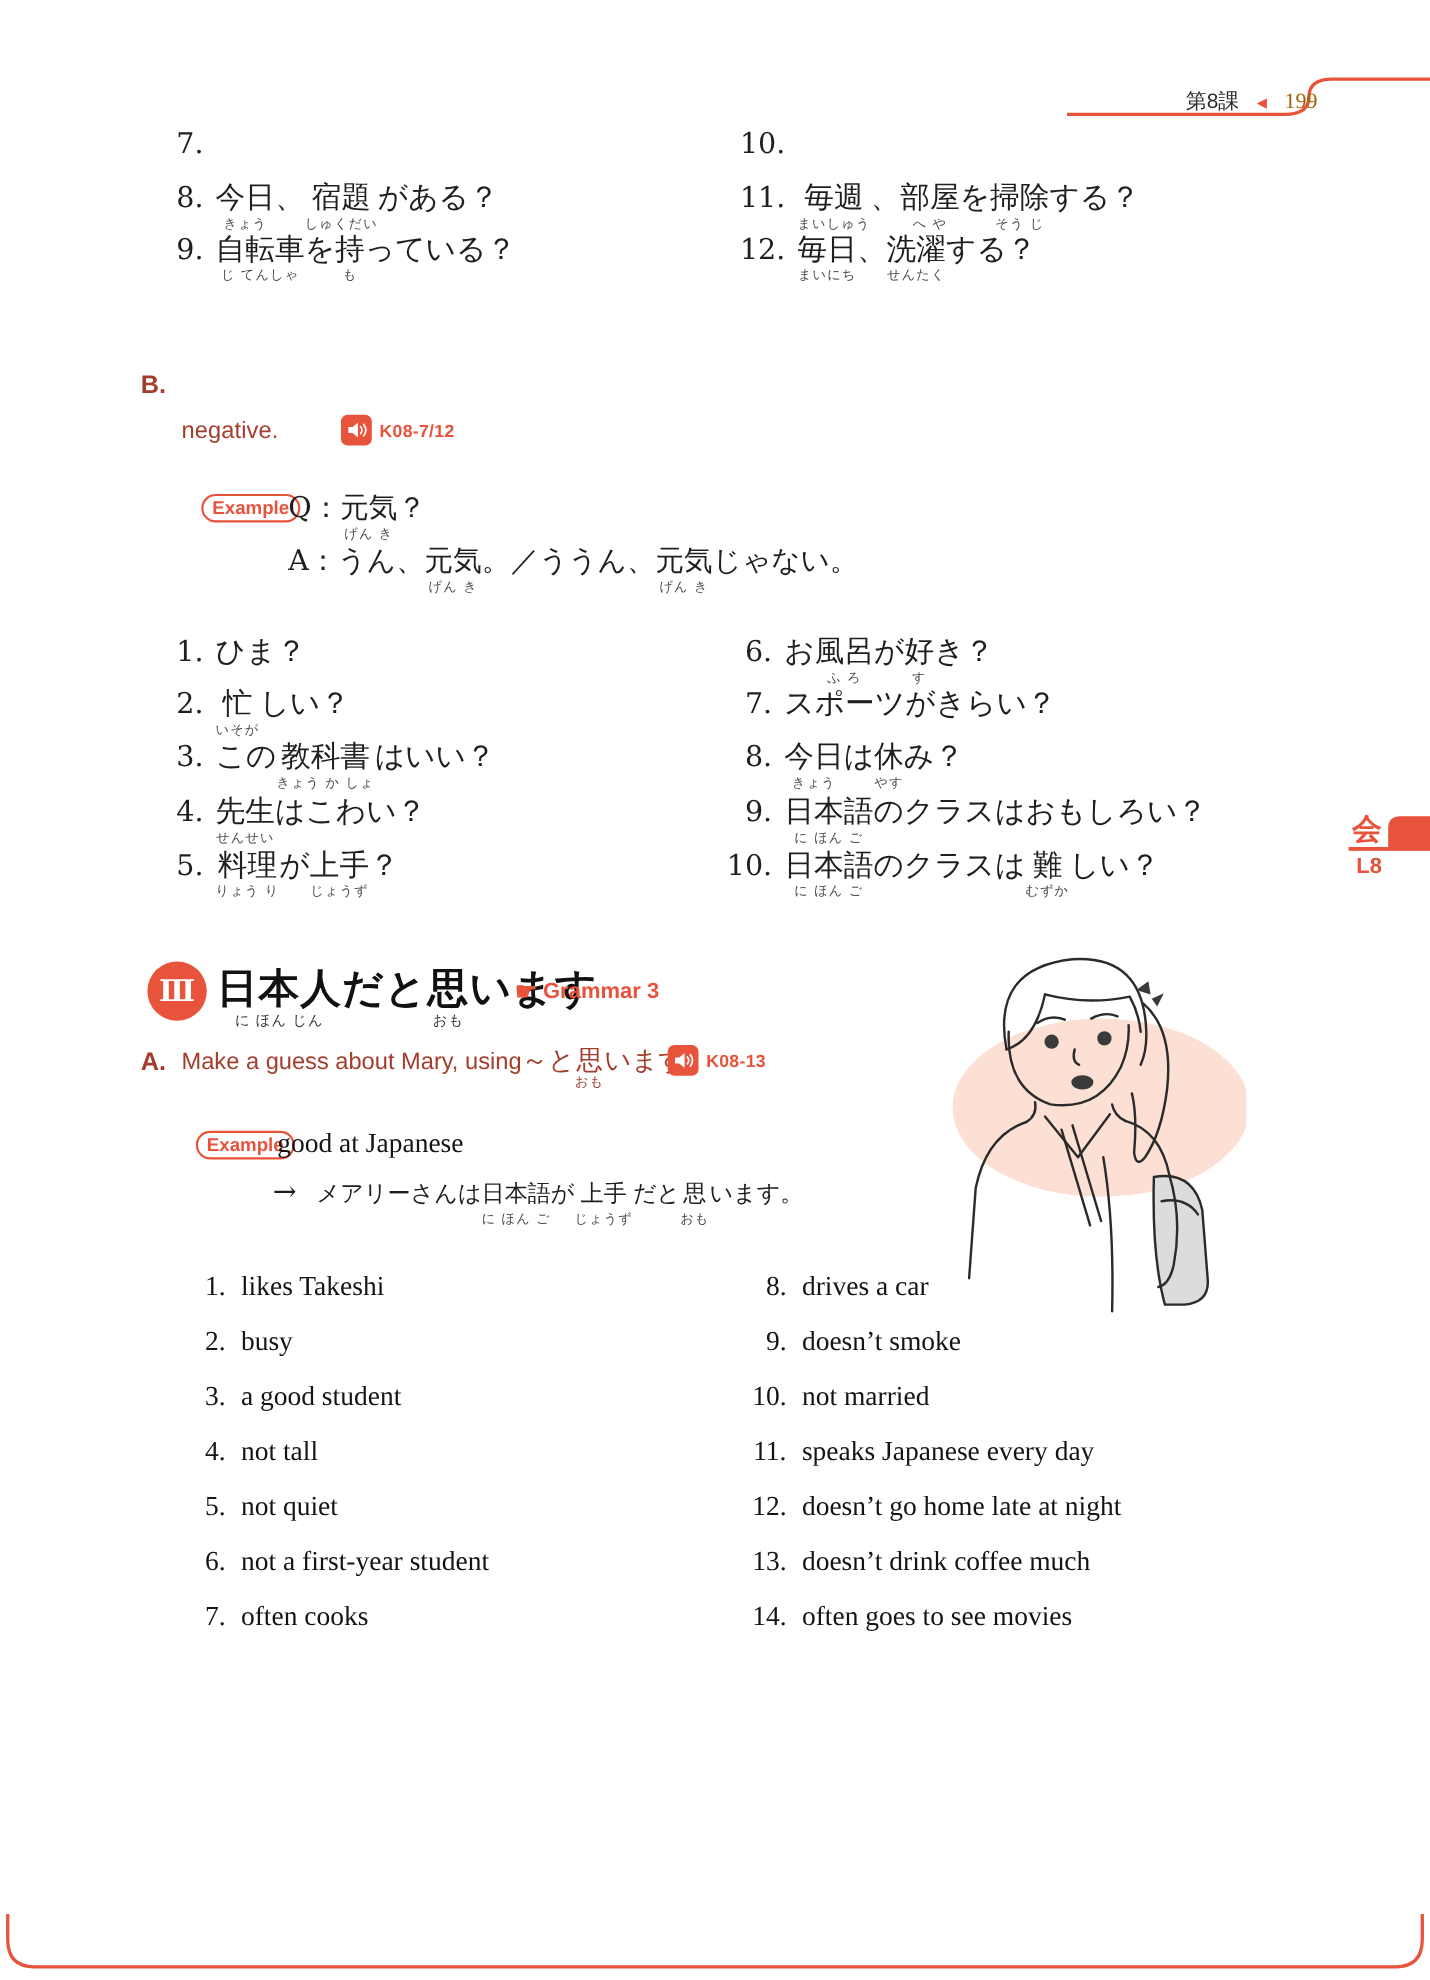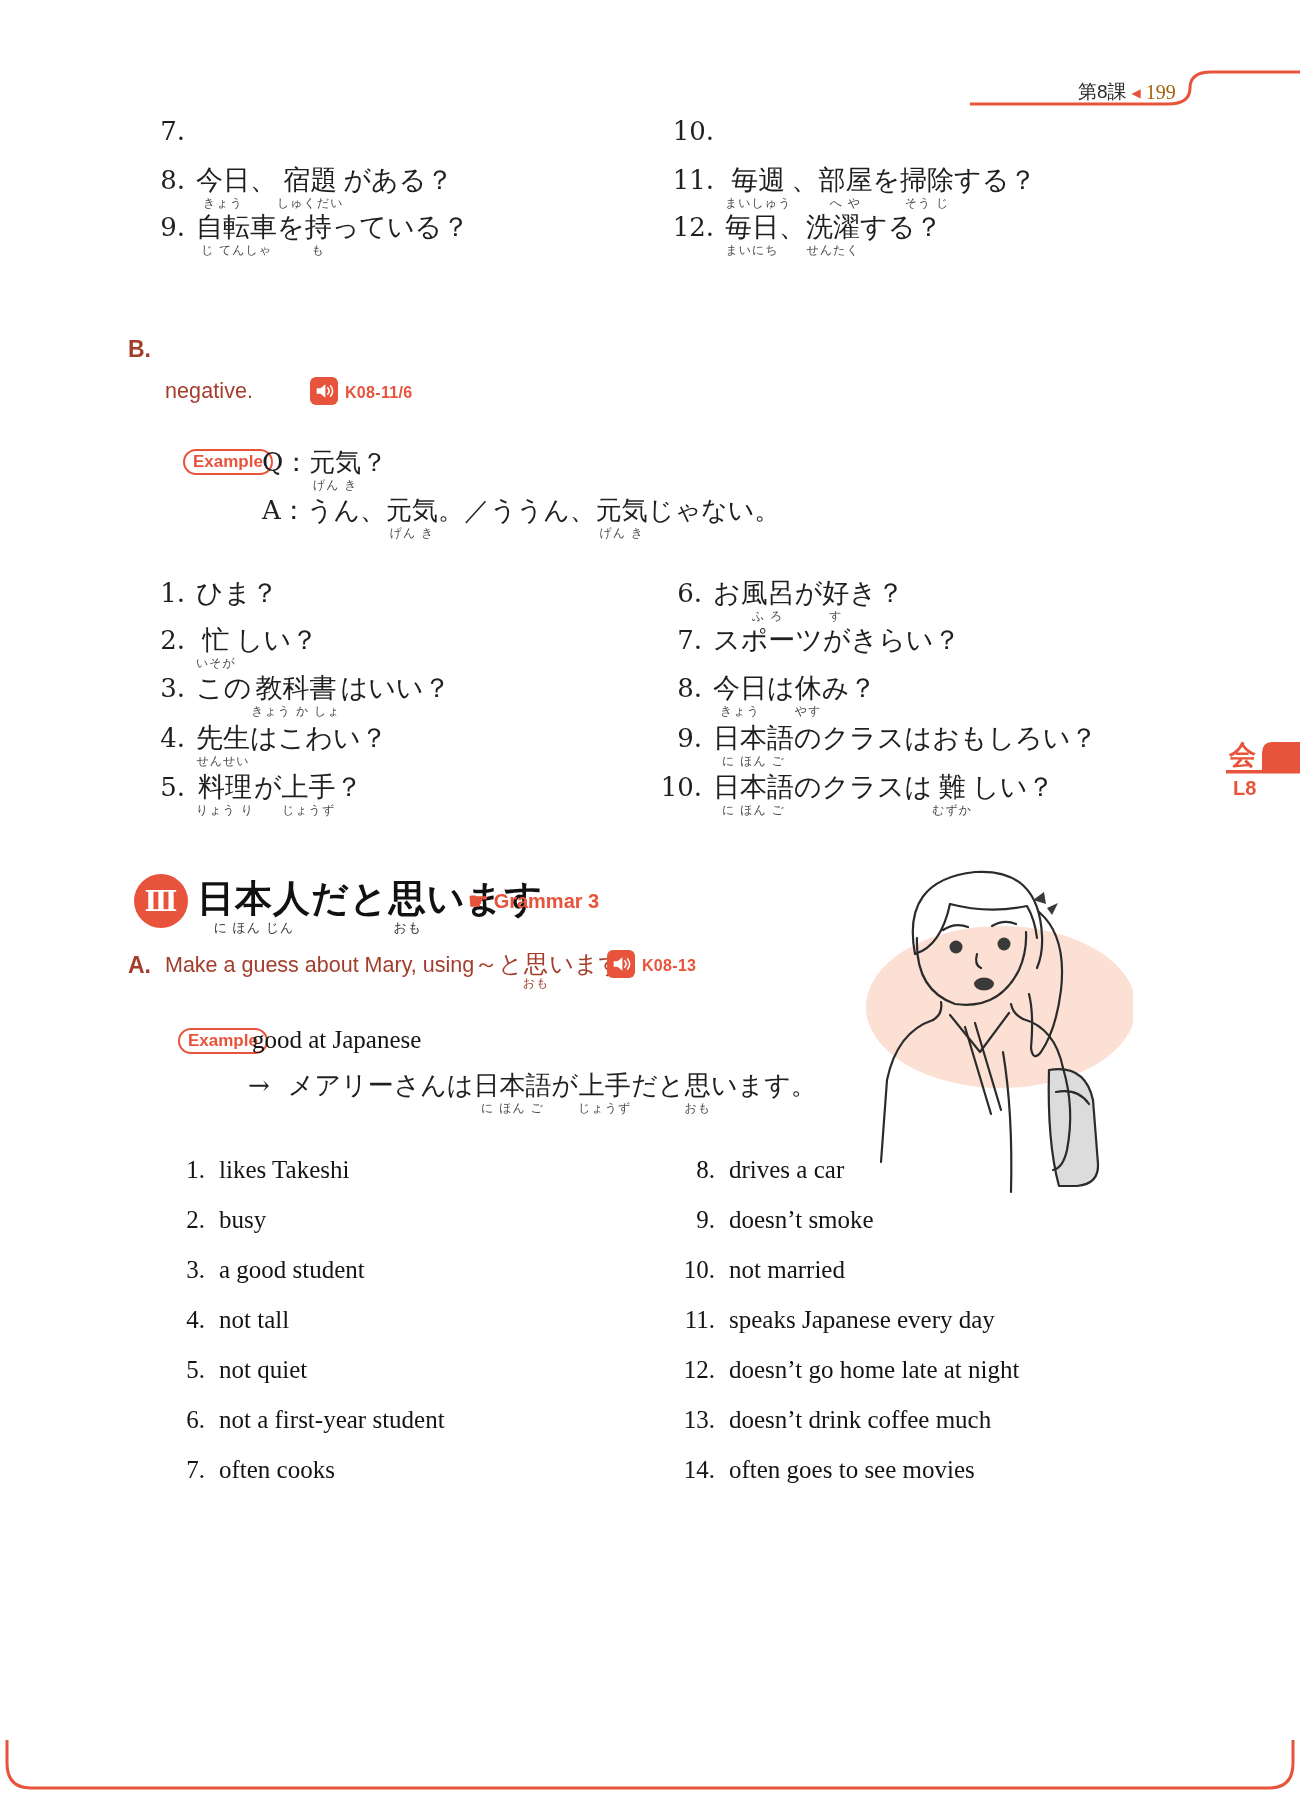--- a/index.html
+++ b/index.html
@@ -59,29 +59,29 @@
   .grammar{position:absolute;display:flex;align-items:center;gap:5px;color:#e8533b;
            font-size:20px;font-weight:600}
   .hand{font-size:23px;line-height:23px}
 
   
   .ex-prompt{position:absolute;font-family:"Liberation Serif",serif;font-size:25px;color:#141414}
   .ans-row{position:absolute;display:flex;align-items:baseline;
            font-family:"DejaVu Serif","Liberation Serif",serif}
   .arrow-glyph{font-size:26px;margin-right:18px;color:#1f1f1f}
   .ans-text{font-size:27px}
-  .ans-text .sb{font-size:26px;line-height:34px}
+  .ans-text .sb{font-size:21px;line-height:34px}
 
   
   .kaiwa{position:absolute;left:1229px;top:741px;color:#e8533b;font-size:27px;line-height:28px;
          font-weight:700;font-family:"DejaVu Sans","Liberation Sans",sans-serif}
   .l8{position:absolute;left:1233px;top:777px;color:#e8533b;font-size:20px;font-weight:700}
 
   
-  .hdr{position:absolute;left:1078px;top:79px;display:flex;align-items:center;gap:5px;white-space:nowrap}
+  .hdr{position:absolute;left:1078px;top:79px;display:flex;align-items:center;gap:16px;white-space:nowrap}
   .hdr-chapter{font-size:19px;color:#2a2a2a;font-weight:500}
   .hdr-arrow{font-size:12px;color:#e8533b;transform:translateY(1px)}
   .hdr-page{font-size:20px;color:#a16207;font-family:"Liberation Serif",serif}
 </style>
 </head>
 <body>
 
 <div class="page">
 
   <svg class="abs" width="1300" height="1800" viewBox="0 0 1300 1800" style="left:0;top:0;pointer-events:none">
@@ -166,21 +166,21 @@
   </div>
 
   <div class="sec-label" style="left:128px;top:336px">B.</div>
   <div class="instr" style="left:165px;top:379px">negative.</div>
   <div class="audio" style="left:310px;top:377px">
     <svg width="22" height="22" viewBox="0 0 24 24">
       <path d="M4 9 h4.2 l5.3-4.4 v14.8 l-5.3-4.4 H4 Z" fill="#fff"></path>
       <path d="M16.2 8.6 q2.8 3.4 0 6.8 M19.2 6.4 q4.4 5.6 0 11.2" stroke="#fff" stroke-width="1.7" fill="none" stroke-linecap="round"></path>
     </svg>
   </div>
-  <div class="audio-label" style="left:345px;top:384px">K08-11/6</div>
+  <div class="audio-label" style="left:345px;top:384px">K08-7/12</div>
 
   <div class="example-pill" style="left:183px;top:449px">Example</div>
   <div class="qa" style="left:262px;top:446px">
       <span class="seg">
         <span class="sb">Q：</span>
       </span>
       <span class="seg">
         <span class="sb">元気</span>
         <span class="sr">げん き</span>
       </span>

